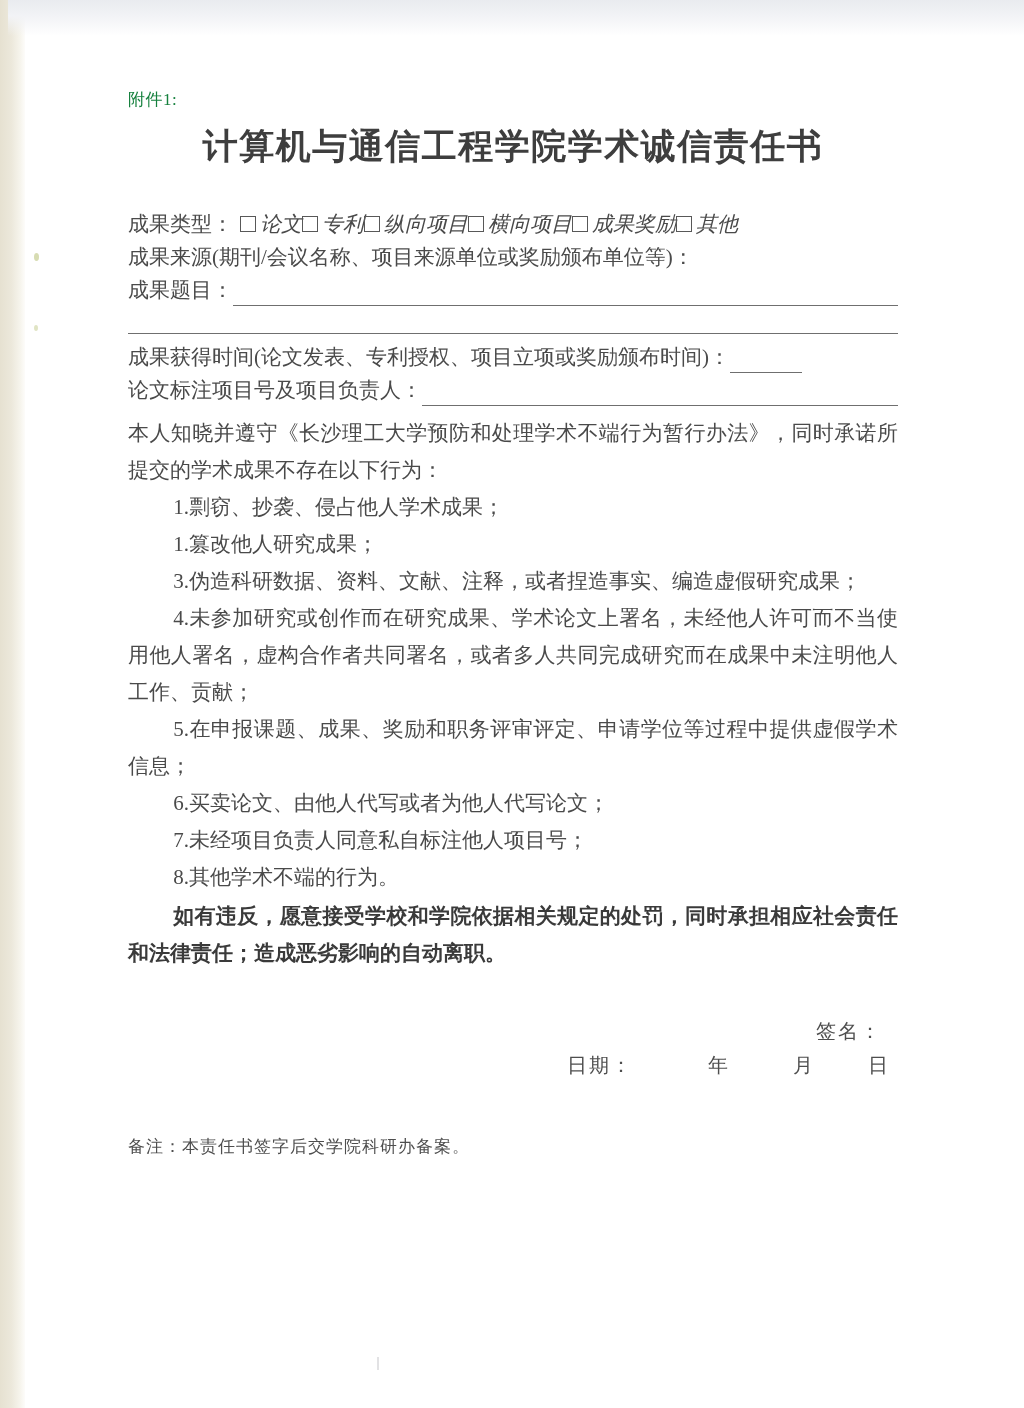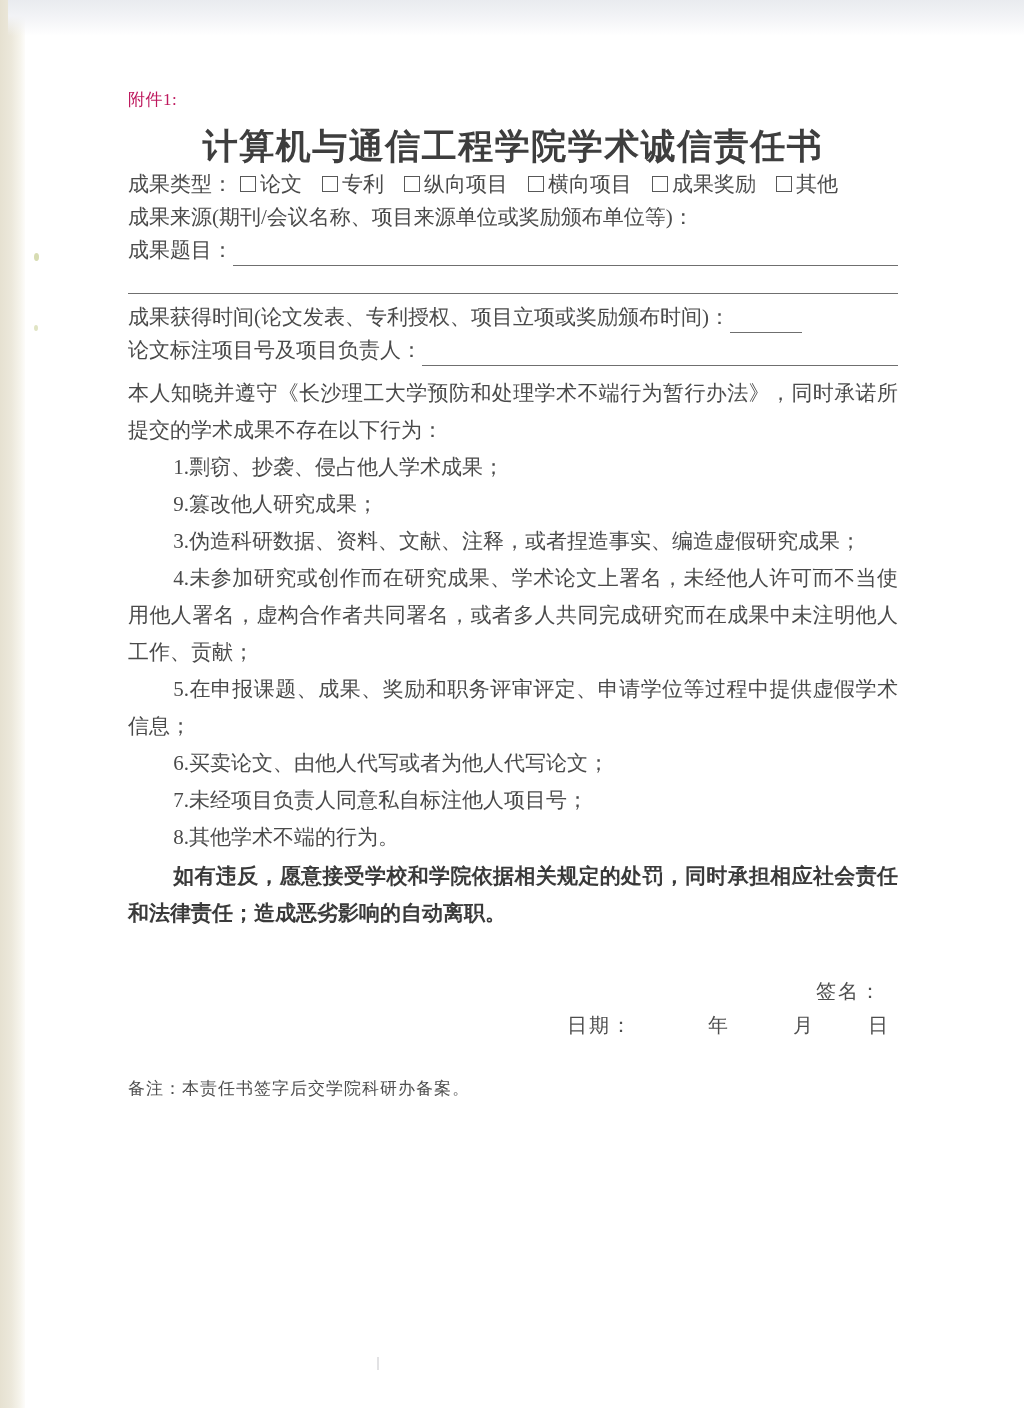--- a/index.html
+++ b/index.html
@@ -50,34 +50,35 @@
   .doc {
     position: absolute;
     left: 128px;
     top: 0;
     width: 770px;
   }
 
   .attachment-label {
     margin-top: 88px;
     font-size: 17px;
-    color: #be185d;
+    color: #15803d;
     letter-spacing: .5px;
   }
 
   .doc-title {
     margin-top: 12px;
     text-align: center;
     font-size: 35px;
     font-weight: bold;
     letter-spacing: 1.5px;
     color: #3e3e3e;
   }
 
   .form-section {
+    margin-top: 40px;
     font-size: 21px;
   }
   .form-line {
     display: flex;
     align-items: baseline;
     height: 33px;
     white-space: nowrap;
   }
   .form-label { flex: 0 0 auto; }
   .blank-fill {
@@ -92,22 +93,22 @@
     flex: 0 0 auto;
     width: 72px;
   }
   .full-underline-row {
     height: 24px;
     border-bottom: 1px solid #6f6f6f;
     margin-bottom: 9px;
   }
   .checkbox-options {
     display: flex;
-    gap: 20px;
     margin-left: 7px;
+    font-style: italic;
   }
   .checkbox-option { white-space: nowrap; }
   .checkbox-box {
     display: inline-block;
     width: 14px; height: 14px;
     border: 1.5px solid #585858;
     margin-right: 4px;
     vertical-align: -1px;
     background: transparent;
   }
@@ -142,21 +143,21 @@
     padding-right: 8px;
     margin-top: 7px;
     letter-spacing: 2px;
   }
   .date-line .year-label  { margin-left: 68px; }
   .date-line .month-label { margin-left: 56px; }
   .date-line .day-label   { margin-left: 46px; }
   .date-line .date-label  { margin-right: 0; }
 
   .note-line {
-    margin-top: 38px;
+    margin-top: 56px;
     font-size: 17px;
     color: #4e4e4e;
     letter-spacing: 1px;
   }
 </style>
 </head>
 <body>
 
 <div class="scan-left-edge"></div>
 <div class="scan-top-band"></div>
@@ -202,21 +203,21 @@
     <div class="form-line">
       <span class="form-label">论文标注项目号及项目负责人：</span>
       <span class="blank-fill"></span>
     </div>
 
   </div>
 
   <div class="body-text">
     <div class="intro-paragraph">本人知晓并遵守《长沙理工大学预防和处理学术不端行为暂行办法》，同时承诺所提交的学术成果不存在以下行为：</div>
     <div class="list-item">1.剽窃、抄袭、侵占他人学术成果；</div>
-    <div class="list-item">9.篡改他人研究成果；</div>
+    <div class="list-item">1.篡改他人研究成果；</div>
     <div class="list-item">3.伪造科研数据、资料、文献、注释，或者捏造事实、编造虚假研究成果；</div>
     <div class="list-item">4.未参加研究或创作而在研究成果、学术论文上署名，未经他人许可而不当使用他人署名，虚构合作者共同署名，或者多人共同完成研究而在成果中未注明他人工作、贡献；</div>
     <div class="list-item">5.在申报课题、成果、奖励和职务评审评定、申请学位等过程中提供虚假学术信息；</div>
     <div class="list-item">6.买卖论文、由他人代写或者为他人代写论文；</div>
     <div class="list-item">7.未经项目负责人同意私自标注他人项目号；</div>
     <div class="list-item">8.其他学术不端的行为。</div>
     <div class="penalty-paragraph">如有违反，愿意接受学校和学院依据相关规定的处罚，同时承担相应社会责任和法律责任；造成恶劣影响的自动离职。</div>
   </div>
 
   <div class="sign-block">

